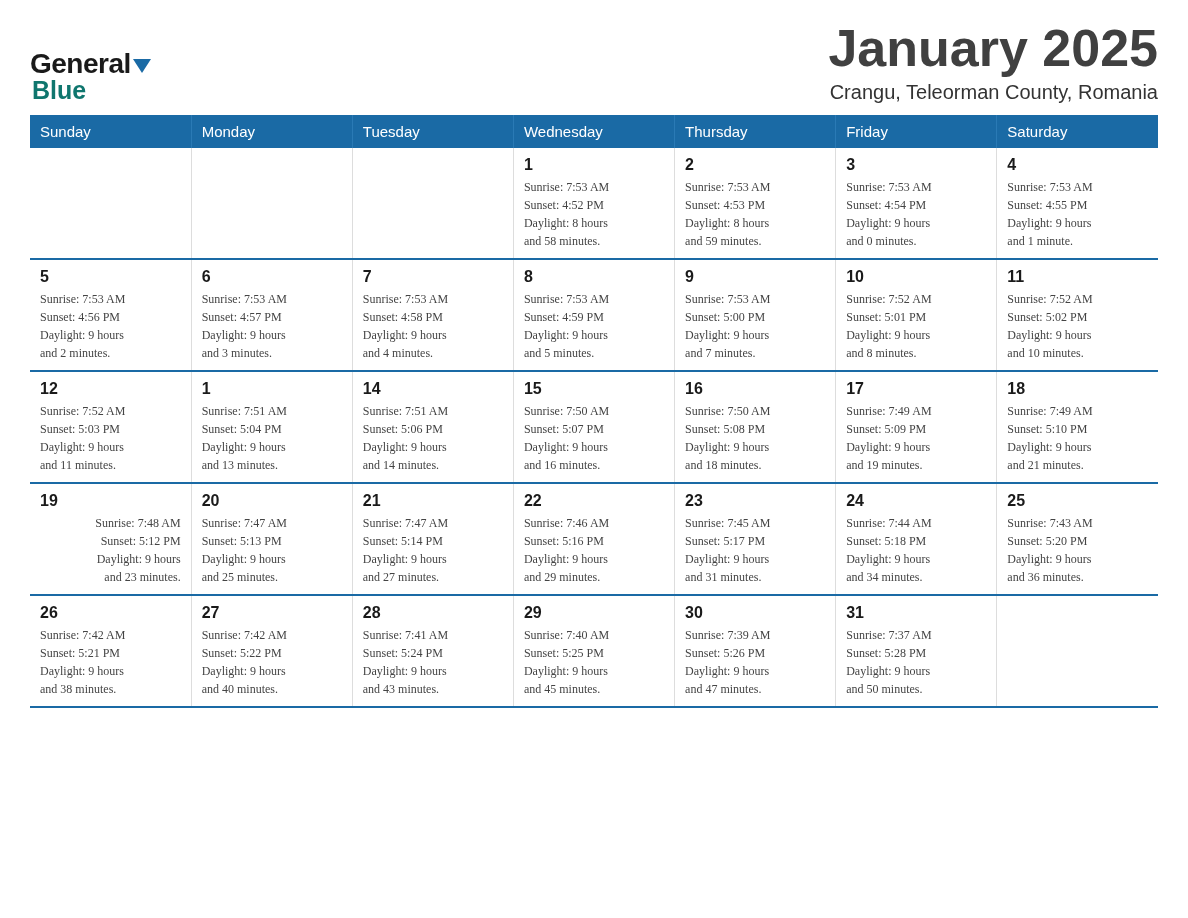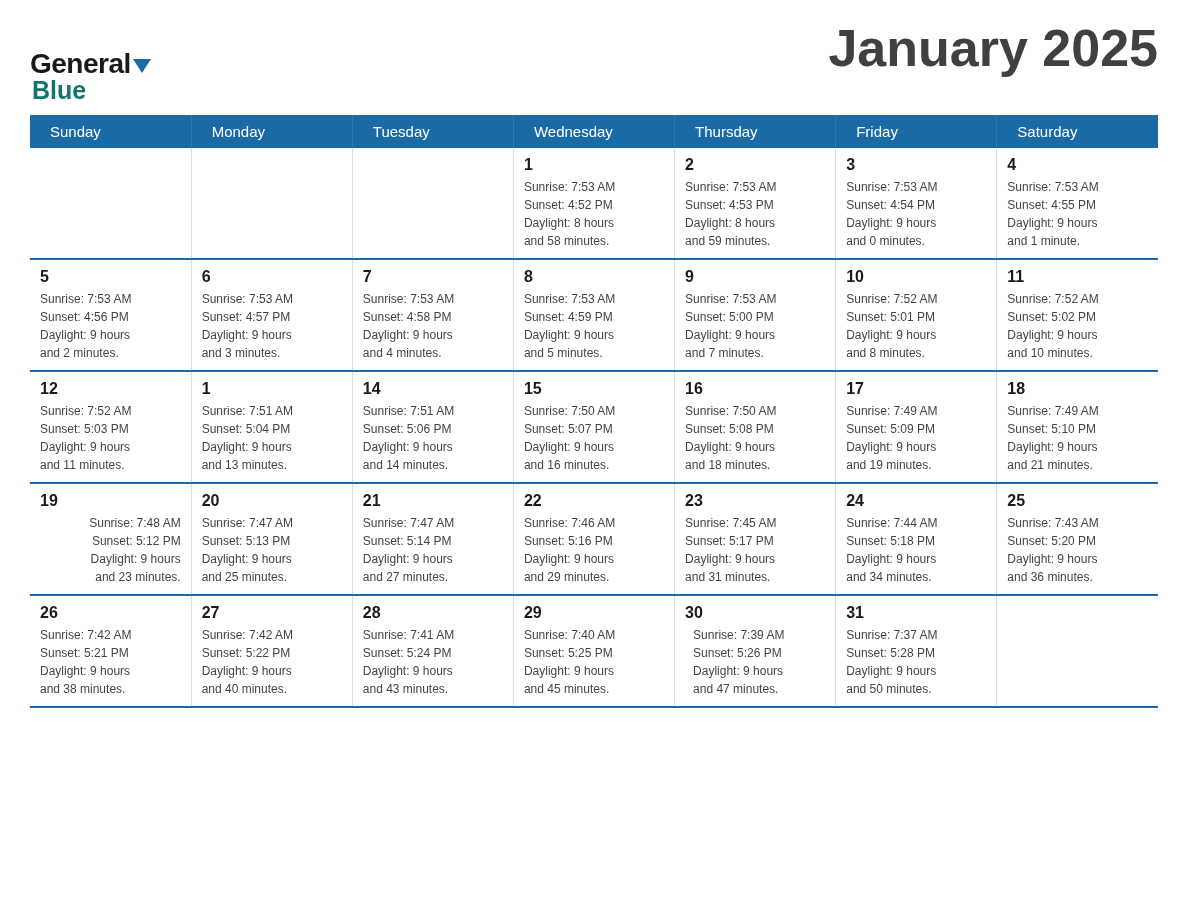--- a/index.html
+++ b/index.html
@@ -64,21 +64,21 @@
       border-collapse: collapse;
       margin-top: 8px;
     }
     thead tr {
       background-color: #1a6aa5;
     }
     thead th {
       color: #fff;
       font-size: 15px;
       font-weight: normal;
-      padding: 8px 20px;
+      padding: 8px 10px;
       text-align: left;
       border-right: 1px solid #2a7ab5;
     }
     thead th:last-child { border-right: none; }
     tbody tr {
       border-bottom: 2px solid #1a6aa5;
     }
     tbody td {
       vertical-align: top;
       padding: 8px 10px;
@@ -94,35 +94,37 @@
       font-size: 16px;
       font-weight: bold;
       color: #1a1a1a;
       display: block;
       margin-bottom: 4px;
     }
     .day-info {
       font-size: 12px;
       color: #444;
       line-height: 1.5;
+      font-family: Liberation Serif, serif;
     }
     .empty-cell { background: #fff; }
   </style>
 </head>
 <body>
 
 <div class="header">
   <div class="logo">
     <div class="logo-top">
       <span>General</span><span class="logo-arrow"></span>
     </div>
     <div class="logo-bottom">Blue</div>
   </div>
   <div class="title-block">
     <div class="main-title">January 2025</div>
+    <div class="subtitle">Crangu, Teleorman County, Romania</div>
   </div>
 </div>
 
 <table>
   <thead>
     <tr>
     <th>Sunday</th>
         <th>Monday</th>
         <th>Tuesday</th>
         <th>Wednesday</th>
@@ -342,21 +344,21 @@
         </td>
         <td>
           <span class="day-num">29</span>
           <div class="day-info" style="white-space: pre-line;">Sunrise: 7:40 AM
 Sunset: 5:25 PM
 Daylight: 9 hours
 and 45 minutes.</div>
         </td>
         <td>
           <span class="day-num">30</span>
-          <div class="day-info" style="white-space: pre-line; margin-left: 8px;">Sunrise: 7:39 AM
+          <div class="day-info" style="white-space: pre-line;">Sunrise: 7:39 AM
 Sunset: 5:26 PM
 Daylight: 9 hours
 and 47 minutes.</div>
         </td>
         <td>
           <span class="day-num">31</span>
           <div class="day-info" style="white-space: pre-line;">Sunrise: 7:37 AM
 Sunset: 5:28 PM
 Daylight: 9 hours
 and 50 minutes.</div>

